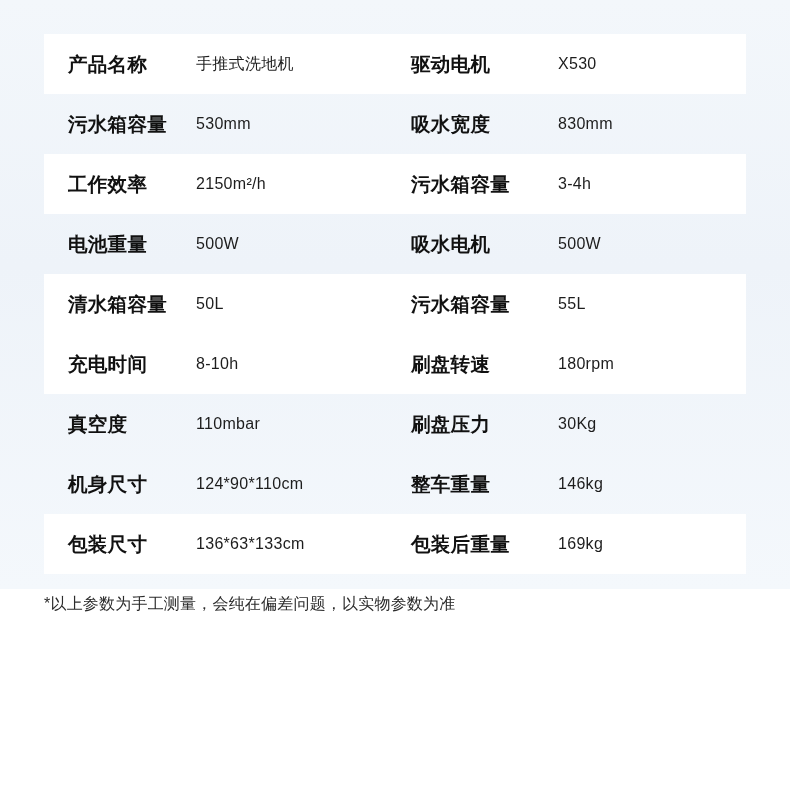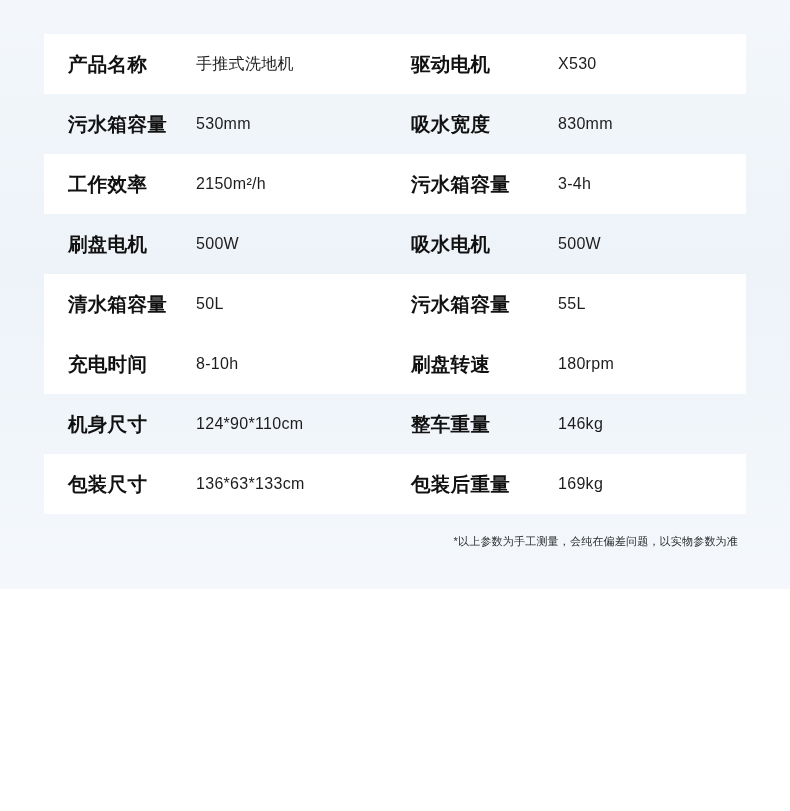--- a/index.html
+++ b/index.html
@@ -57,23 +57,22 @@
   col.c2 { width: 205px; }
   col.c3 { width: 155px; }
   col.c4 { width: 192px; }
 
   td.pad-left-1 { padding-left: 24px; }
   td.pad-left-2 { padding-left: 2px; }
   td.pad-left-3 { padding-left: 12px; }
   td.pad-left-4 { padding-left: 4px; margin-left: 41px; }
   .footnote {
     margin-top: 20px;
-    text-align: right;
     padding-right: 8px;
-    font-size: 11px;
+    font-size: 16px;
     color: #2b2b2b;
     letter-spacing: 0.2px;
   }
 </style>
 </head>
 <body>
 
 <div class="page">
   <table class="spec-table">
     <colgroup>
@@ -95,36 +94,42 @@
         <td class="label-cell pad-left-3">吸水宽度</td>
         <td class="value-cell pad-left-4">830mm</td>
       </tr>
       <tr class="odd-row">
         <td class="label-cell pad-left-1">工作效率</td>
         <td class="value-cell pad-left-2">2150m²/h</td>
         <td class="label-cell pad-left-3">污水箱容量</td>
         <td class="value-cell pad-left-4">3-4h</td>
       </tr>
       <tr class="even-row">
-        <td class="label-cell pad-left-1">刷盘电机</td>
+        <td class="label-cell pad-left-1">电池重量</td>
         <td class="value-cell pad-left-2">500W</td>
         <td class="label-cell pad-left-3">吸水电机</td>
         <td class="value-cell pad-left-4">500W</td>
       </tr>
       <tr class="odd-row">
         <td class="label-cell pad-left-1">清水箱容量</td>
         <td class="value-cell pad-left-2">50L</td>
         <td class="label-cell pad-left-3">污水箱容量</td>
         <td class="value-cell pad-left-4">55L</td>
       </tr>
       <tr class="odd-row">
         <td class="label-cell pad-left-1">充电时间</td>
         <td class="value-cell pad-left-2">8-10h</td>
         <td class="label-cell pad-left-3">刷盘转速</td>
         <td class="value-cell pad-left-4">180rpm</td>
+      </tr>
+      <tr class="even-row">
+        <td class="label-cell pad-left-1">真空度</td>
+        <td class="value-cell pad-left-2">110mbar</td>
+        <td class="label-cell pad-left-3">刷盘压力</td>
+        <td class="value-cell pad-left-4">30Kg</td>
       </tr>
       <tr class="even-row">
         <td class="label-cell pad-left-1">机身尺寸</td>
         <td class="value-cell pad-left-2">124*90*110cm</td>
         <td class="label-cell pad-left-3">整车重量</td>
         <td class="value-cell pad-left-4">146kg</td>
       </tr>
       <tr class="odd-row">
         <td class="label-cell pad-left-1">包装尺寸</td>
         <td class="value-cell pad-left-2">136*63*133cm</td>

